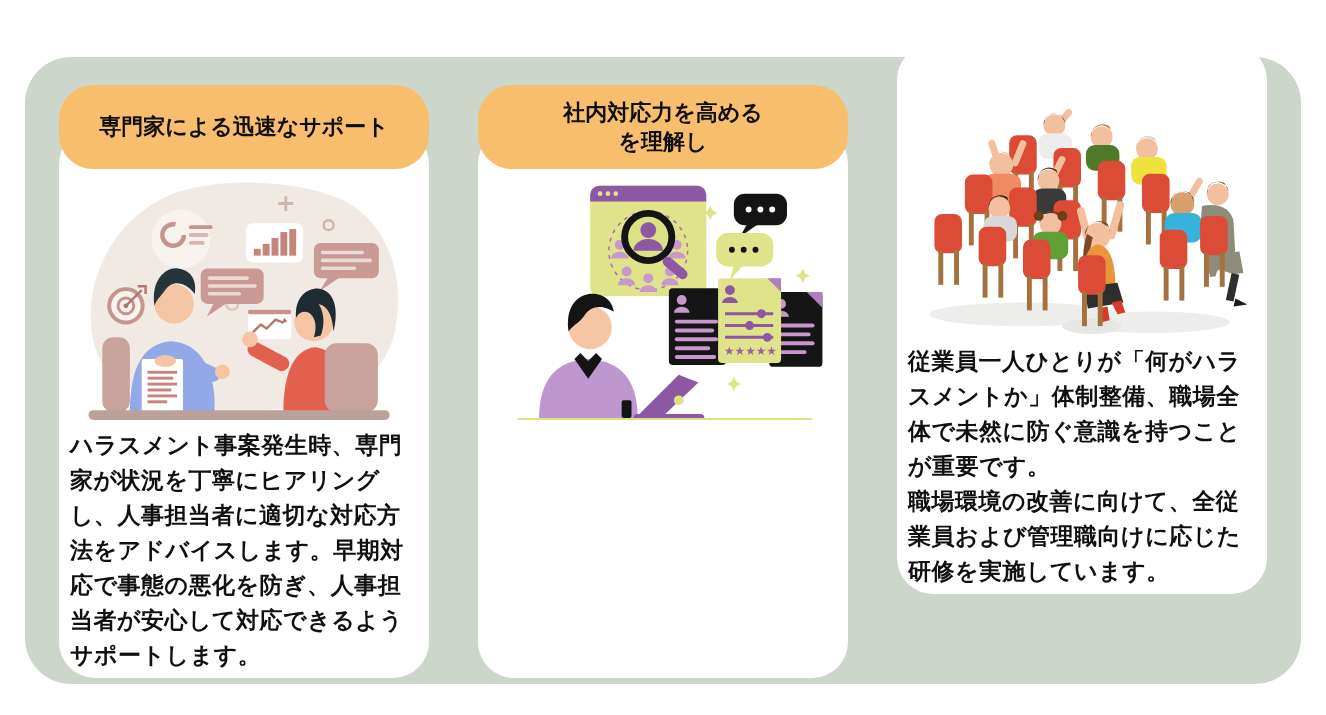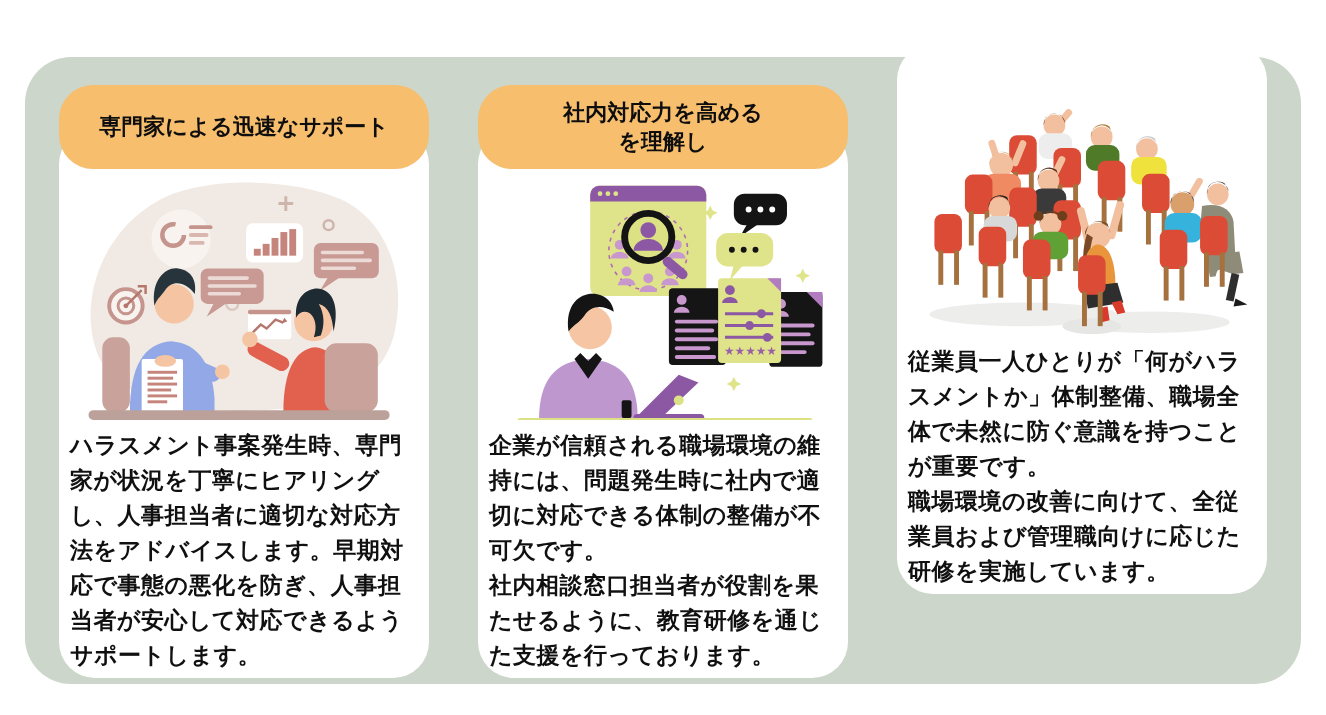--- a/index.html
+++ b/index.html
@@ -238,22 +238,20 @@
               <path fill="#141414" d="M90,188 L104,208 L118,188 L112,182 L104,190 L96,182 Z"></path>
               <rect x="138" y="230" width="10" height="18" rx="2" fill="#141414"></rect>
 
               <path d="M154,246 L196,204 L216,212 L178,248 Z" fill="#8C58A3"></path>
               <rect x="150" y="244" width="72" height="9" rx="4" fill="#8C58A3"></rect>
               <circle cx="196" cy="230" r="5" fill="#DCE184"></circle>
 
               <rect x="32" y="248" width="300" height="6" rx="3" fill="#DCE184"></rect>
             </svg>
           </div>
-          <div class="desc">企業が信頼される職場環境の維持には、問題発生時に社内で適切に対応できる体制の整備が不可欠です。
-社内相談窓口担当者が役割を果たせるように、教育研修を通じた支援を行っております。</div>
         </div>
       </div>
 
       <div class="card">
         <div class="card-body">
           <div class="illo">
             <svg viewBox="0 0 360 250">
               <defs>
                 <g id="c3chair">
                   <rect x="0" y="0" width="28" height="40" rx="8" fill="#DC4B36"></rect>

